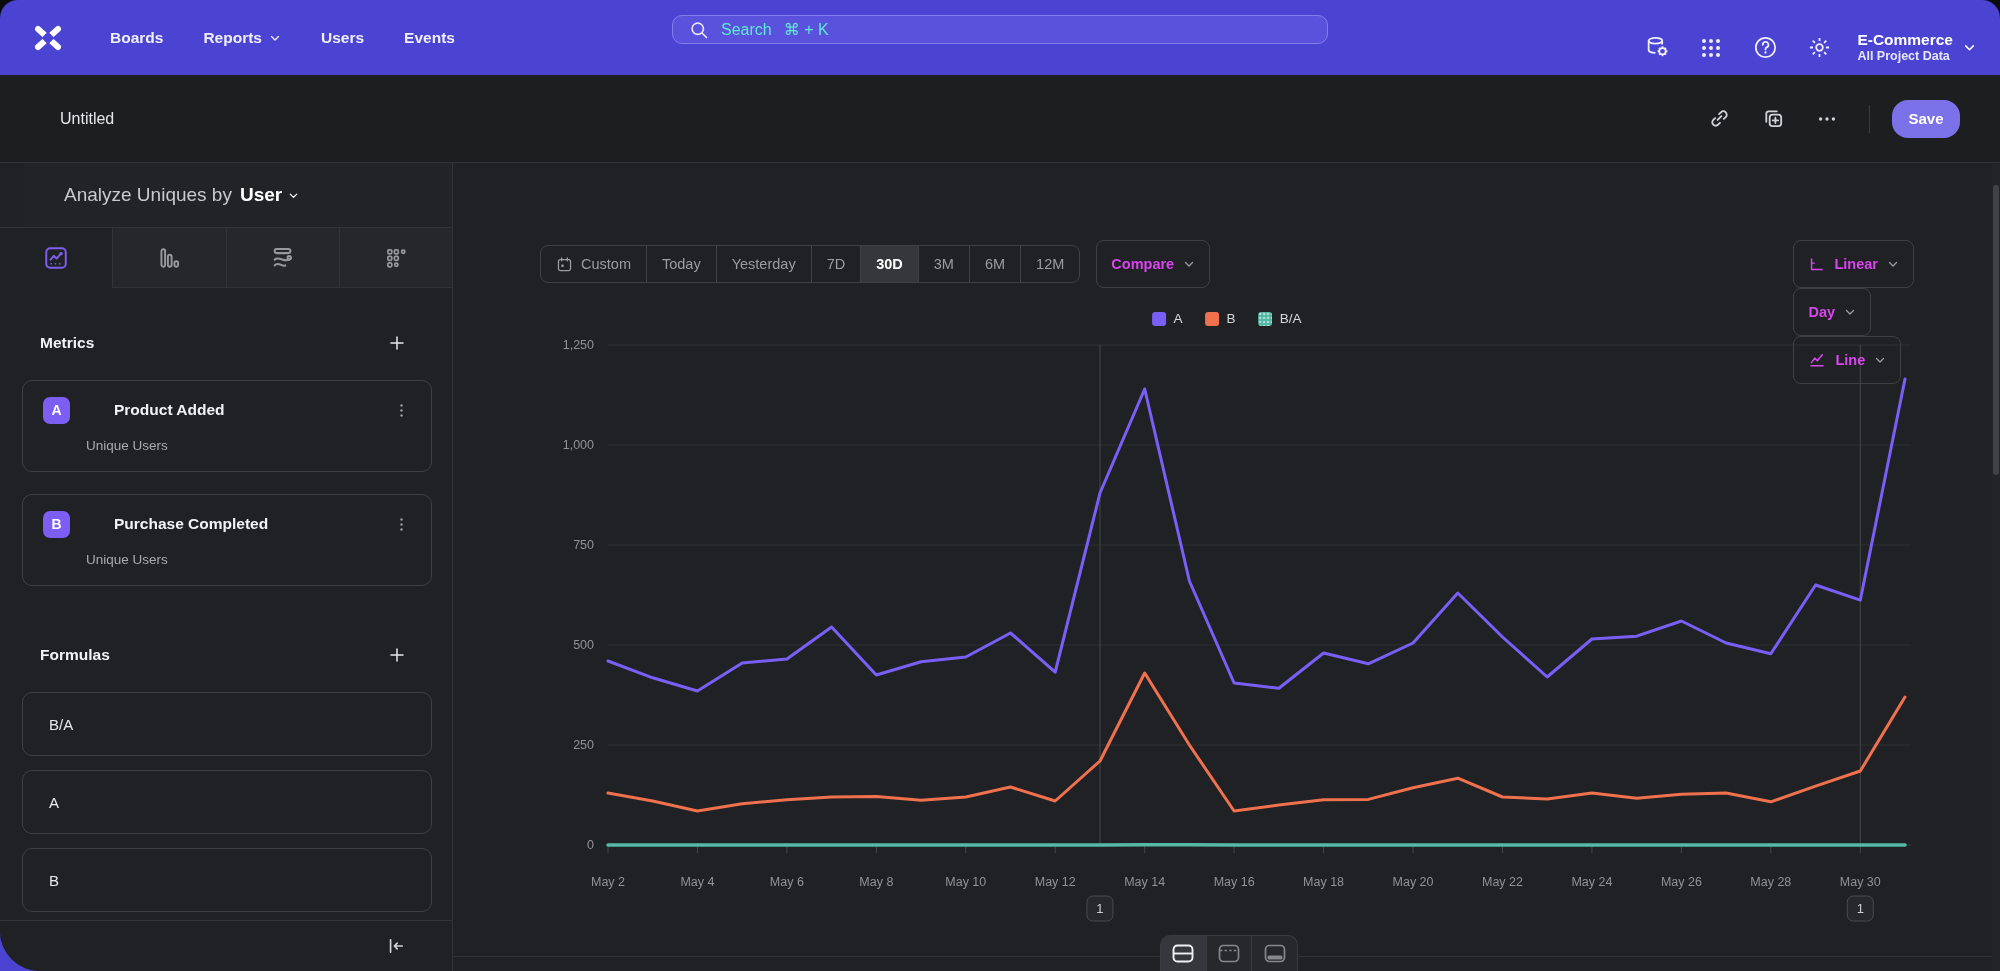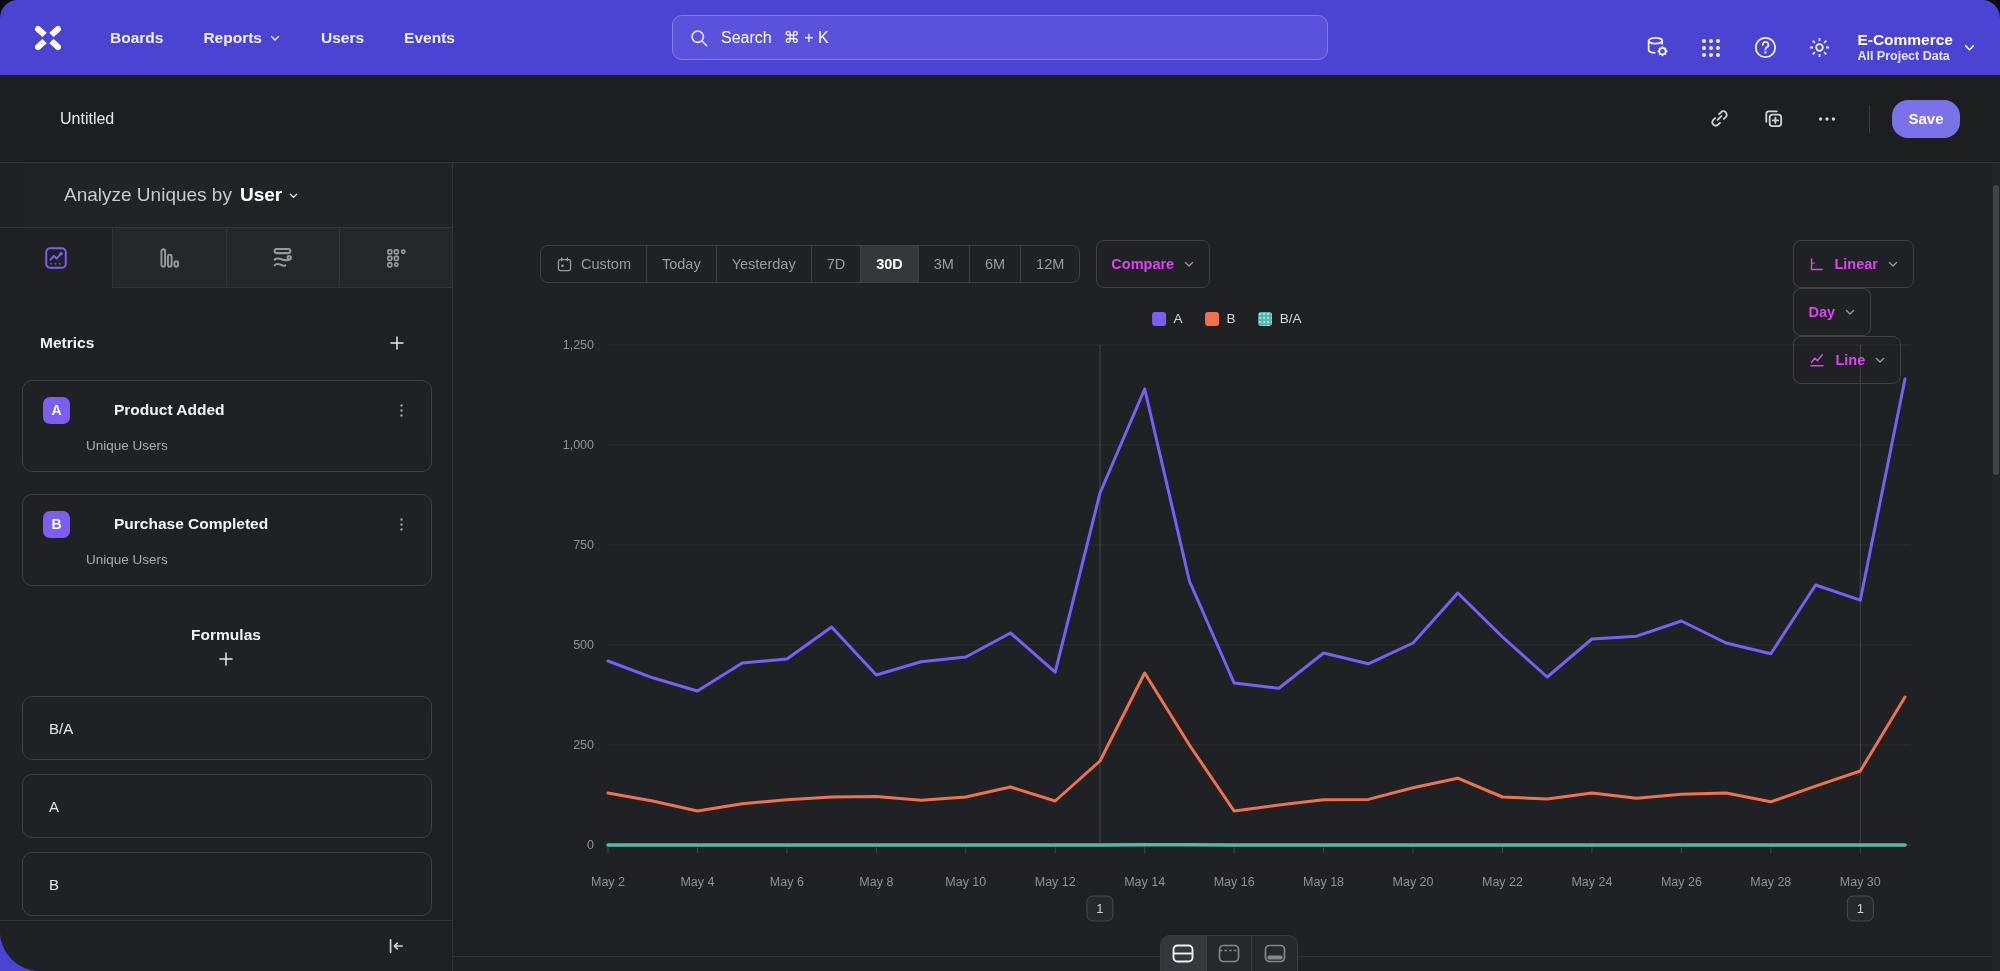--- a/index.html
+++ b/index.html
@@ -7,23 +7,23 @@
   .app{position:relative;width:2000px;height:971px;font-family:"Liberation Sans",sans-serif;
        background:#4b44d3;border-radius:18px 18px 0 0;overflow:hidden;
        -webkit-font-smoothing:antialiased;}
 
   
   .nav{position:absolute;top:0;left:0;right:0;height:75px;display:flex;align-items:center;color:#fff;}
   .nav-left{display:flex;align-items:center;gap:8px;padding-left:28px;}
   .logo{width:40px;height:40px;display:flex;align-items:center;justify-content:center;margin-right:18px;cursor:pointer;}
   .nav-item{display:flex;align-items:center;gap:7px;font-size:15.5px;font-weight:600;color:#f0effc;
             padding:10px 16px;border-radius:8px;cursor:pointer;white-space:nowrap;}
-  .search{position:absolute;left:672px;top:15px;width:656px;height:45px;background:#5a52dc;
+  .search{position:absolute;left:672px;top:15px;width:656px;height:29px;background:#5a52dc;
           border:1px solid #847dec;border-radius:10px;display:flex;align-items:center;gap:12px;
-          padding:0 16px;color:#ffffff;font-size:16px;cursor:text;}
+          padding:0 16px;color:#5eead4;font-size:16px;cursor:text;}
   .nav-right{position:absolute;right:24px;top:0;height:95px;display:flex;align-items:center;gap:10px;}
   .nav-icon-btn{width:44px;height:44px;display:flex;align-items:center;justify-content:center;
                 color:#efeefc;border-radius:8px;cursor:pointer;}
   .project{display:flex;align-items:center;gap:10px;cursor:pointer;margin-left:6px;}
   .project-text{display:flex;flex-direction:column;align-items:flex-start;line-height:1.25;}
   .project-name{font-size:15.5px;font-weight:700;color:#ffffff;}
   .project-scope{font-size:12.5px;font-weight:700;color:#e8e5fb;}
 
   
   .content{position:absolute;top:75px;left:0;right:0;bottom:0;background:#202124;
@@ -307,21 +307,21 @@
               <svg width="17" height="17" viewBox="0 0 24 24" fill="currentColor">
                   <circle cx="12" cy="5" r="1.7"></circle>
                   <circle cx="12" cy="12" r="1.7"></circle>
                   <circle cx="12" cy="19" r="1.7"></circle>
                 </svg>
             </div>
           </div>
           <div class="metric-sub">Unique Users</div>
         </div>
 
-        <div class="section-header" style="margin-top:40px;flex-direction:column;">
+        <div class="section-header" style="margin-top:54px;">
           <span class="section-title">Formulas</span>
           <div class="plus-btn">
             <svg width="18" height="18" viewBox="0 0 24 24">
                 <path d="M12 4v16M4 12h16" stroke="currentColor" stroke-width="2" stroke-linecap="round"></path>
               </svg>
           </div>
         </div>
 
         <div class="formula-card" style="margin-top:22px;">
           <span>B/A</span>

